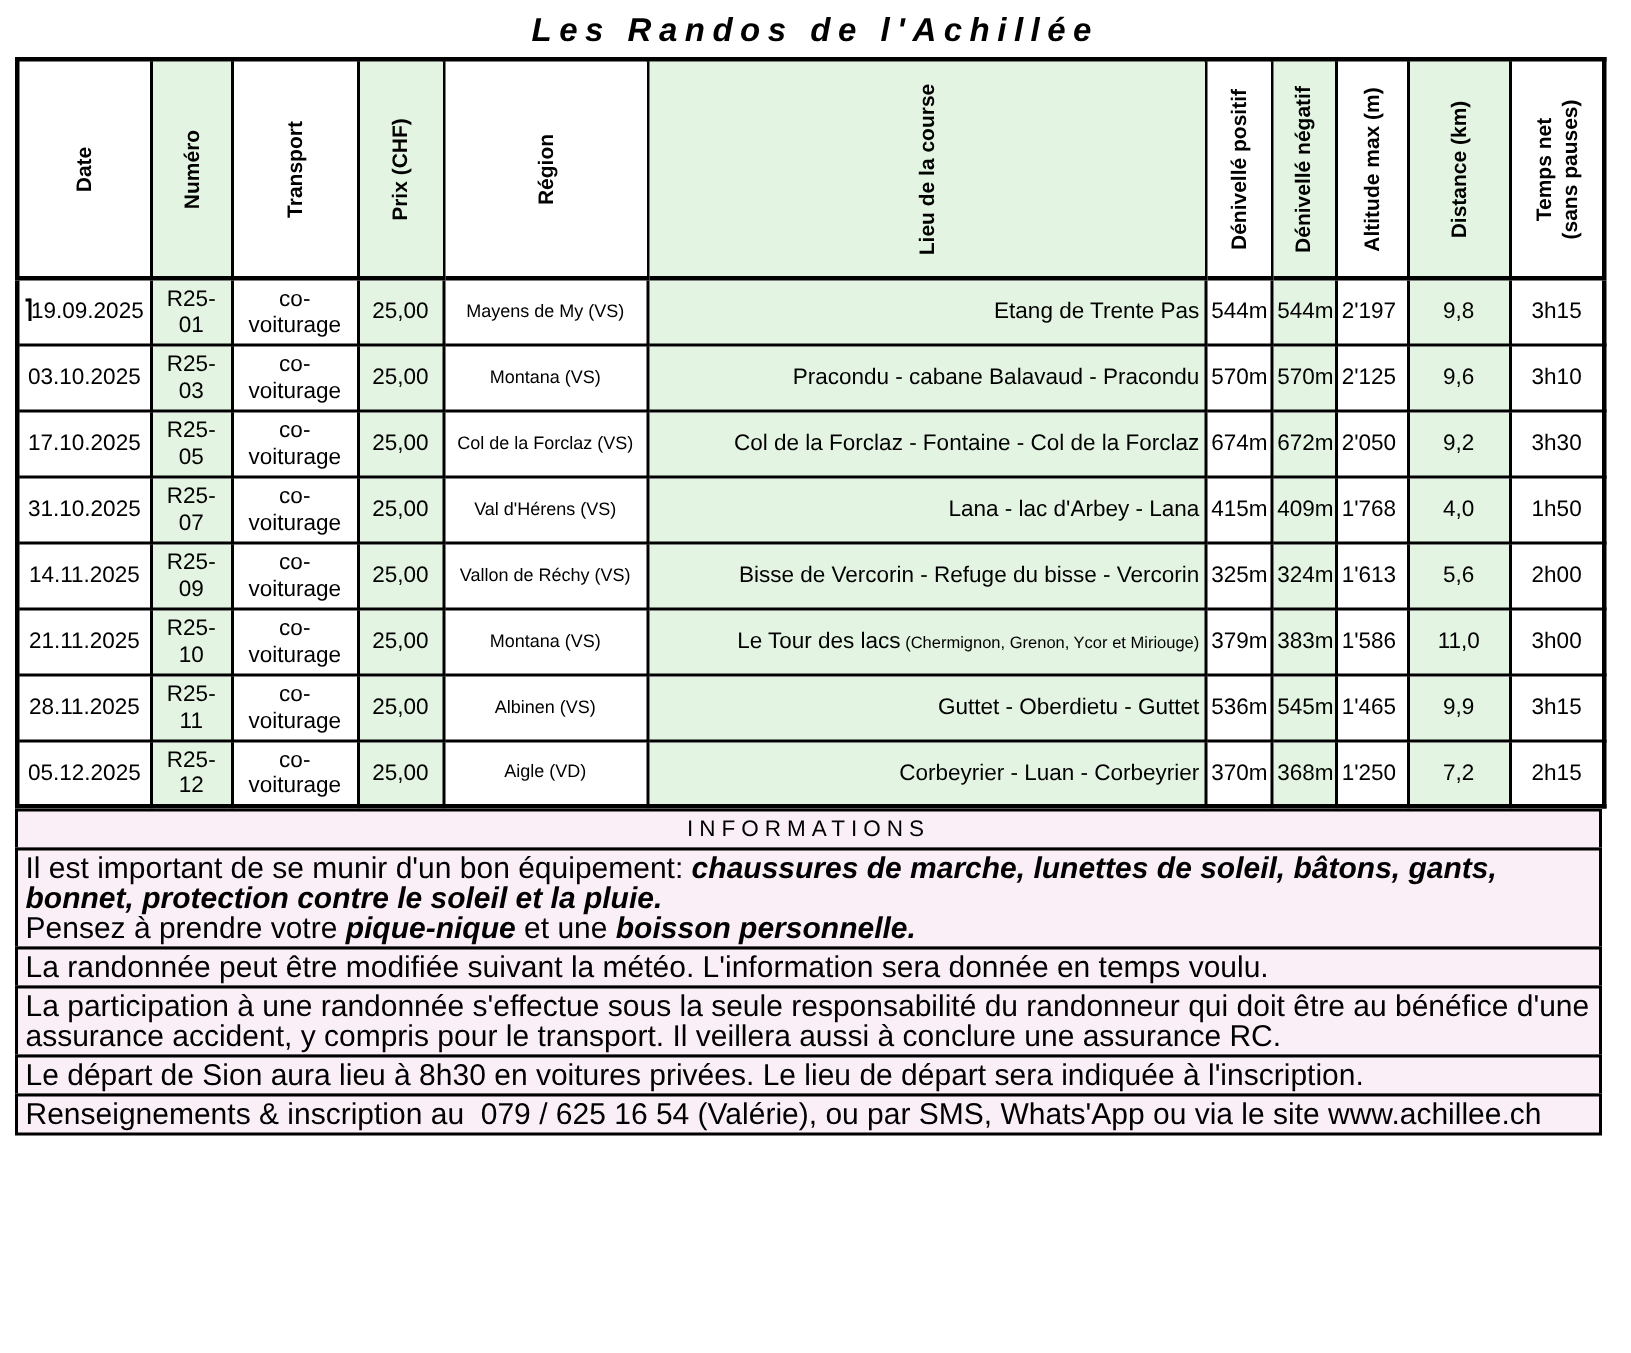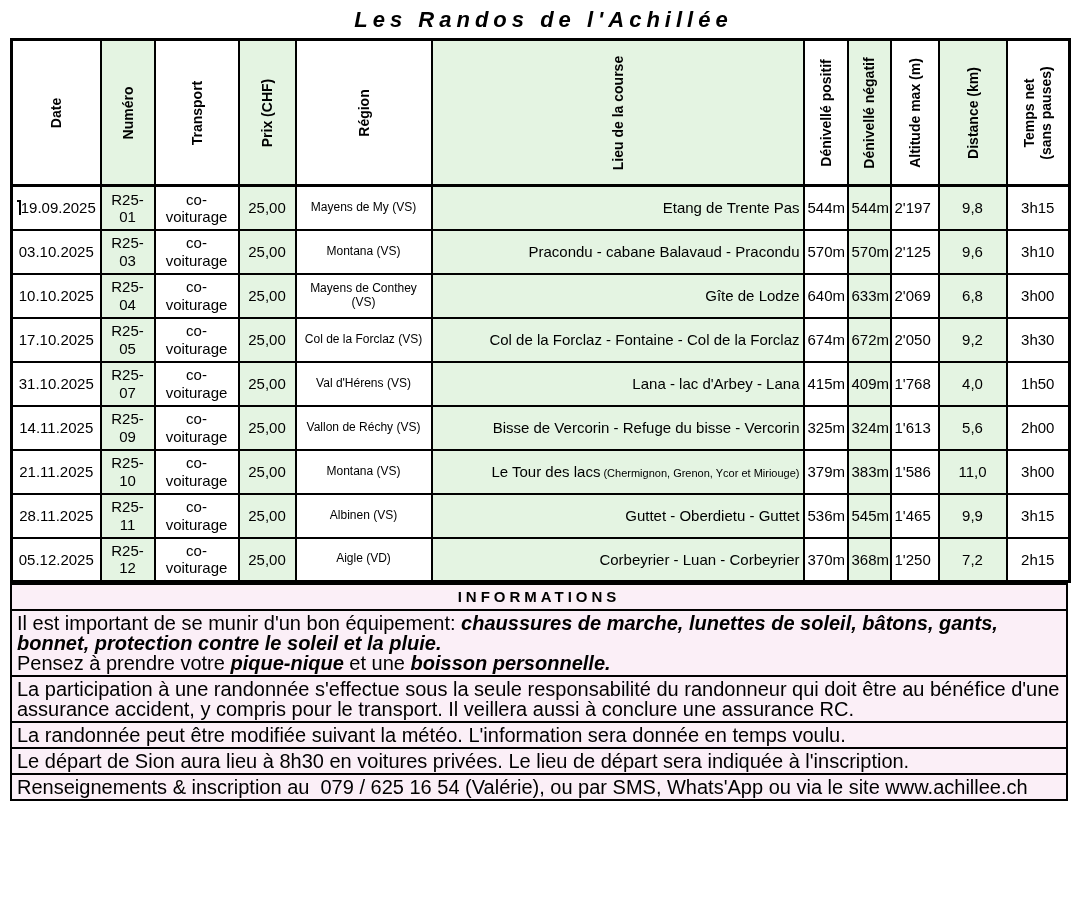--- a/index.html
+++ b/index.html
@@ -86,21 +86,21 @@
     margin-top: -2px;
     background: #FBEFF7;
     font-size: 20px;
     line-height: 20px;
     padding: 2px 5px;
     white-space: pre-wrap;
   }
   .info-block:first-child { margin-top: 0; }
   .info-heading {
     text-align: center;
-    font-weight: bold;
+    font-weight: normal;
     font-size: 15px;
     letter-spacing: 4px;
     padding: 2px 0;
     white-space: normal;
   }
   .bi { font-weight: bold; font-style: italic; }
 </style>
 </head>
 <body>
 
@@ -179,33 +179,20 @@
           <td class="bg-green">25,00</td>
           <td class="bg-white  col-region">Montana (VS)</td>
           <td class="bg-green al-left">Pracondu - cabane Balavaud - Pracondu</td>
           <td class="bg-white al-right">570m</td>
           <td class="bg-green al-right">570m</td>
           <td class="bg-white al-right">2'125</td>
           <td class="bg-green">9,6</td>
           <td class="bg-white">3h10</td>
         </tr>
         <tr>
-          <td class="bg-white">10.10.2025</td>
-          <td class="bg-green">R25-04</td>
-          <td class="bg-white">co-voiturage</td>
-          <td class="bg-green">25,00</td>
-          <td class="bg-white  col-region">Mayens de Conthey (VS)</td>
-          <td class="bg-green al-left">Gîte de Lodze</td>
-          <td class="bg-white al-right">640m</td>
-          <td class="bg-green al-right">633m</td>
-          <td class="bg-white al-right">2'069</td>
-          <td class="bg-green">6,8</td>
-          <td class="bg-white">3h00</td>
-        </tr>
-        <tr>
           <td class="bg-white">17.10.2025</td>
           <td class="bg-green">R25-05</td>
           <td class="bg-white">co-voiturage</td>
           <td class="bg-green">25,00</td>
           <td class="bg-white  col-region">Col de la Forclaz (VS)</td>
           <td class="bg-green al-left">Col de la Forclaz - Fontaine - Col de la Forclaz</td>
           <td class="bg-white al-right">674m</td>
           <td class="bg-green al-right">672m</td>
           <td class="bg-white al-right">2'050</td>
           <td class="bg-green">9,2</td>
@@ -275,18 +262,18 @@
           <td class="bg-white al-right">1'250</td>
           <td class="bg-green">7,2</td>
           <td class="bg-white">2h15</td>
         </tr>
       </tbody>
   </table>
 
   <div class="info-section" id="info-section">
       <div class="info-block info-heading">INFORMATIONS</div>
       <div class="info-block"><span>Il est important de se munir d'un bon équipement: </span><span class="bi">chaussures de marche, lunettes de soleil, bâtons, gants, bonnet, protection contre le soleil et la pluie.</span><br><span>Pensez à prendre votre </span><span class="bi">pique-nique</span><span> et une </span><span class="bi">boisson personnelle.</span></div>
+      <div class="info-block"><span>La randonnée peut être modifiée suivant la météo. L'information sera donnée en temps voulu.</span></div>
       <div class="info-block"><span>La participation à une randonnée s'effectue sous la seule responsabilité du randonneur qui doit être au bénéfice d'une assurance accident, y compris pour le transport. Il veillera aussi à conclure une assurance RC.</span></div>
-      <div class="info-block"><span>La randonnée peut être modifiée suivant la météo. L'information sera donnée en temps voulu.</span></div>
       <div class="info-block"><span>Le départ de Sion aura lieu à 8h30 en voitures privées. Le lieu de départ sera indiquée à l'inscription.</span></div>
       <div class="info-block"><span>Renseignements &amp; inscription au  079 / 625 16 54 (Valérie), ou par SMS, Whats'App ou via le site www.achillee.ch</span></div>
     </div>
 </div>
 
 </body></html>

